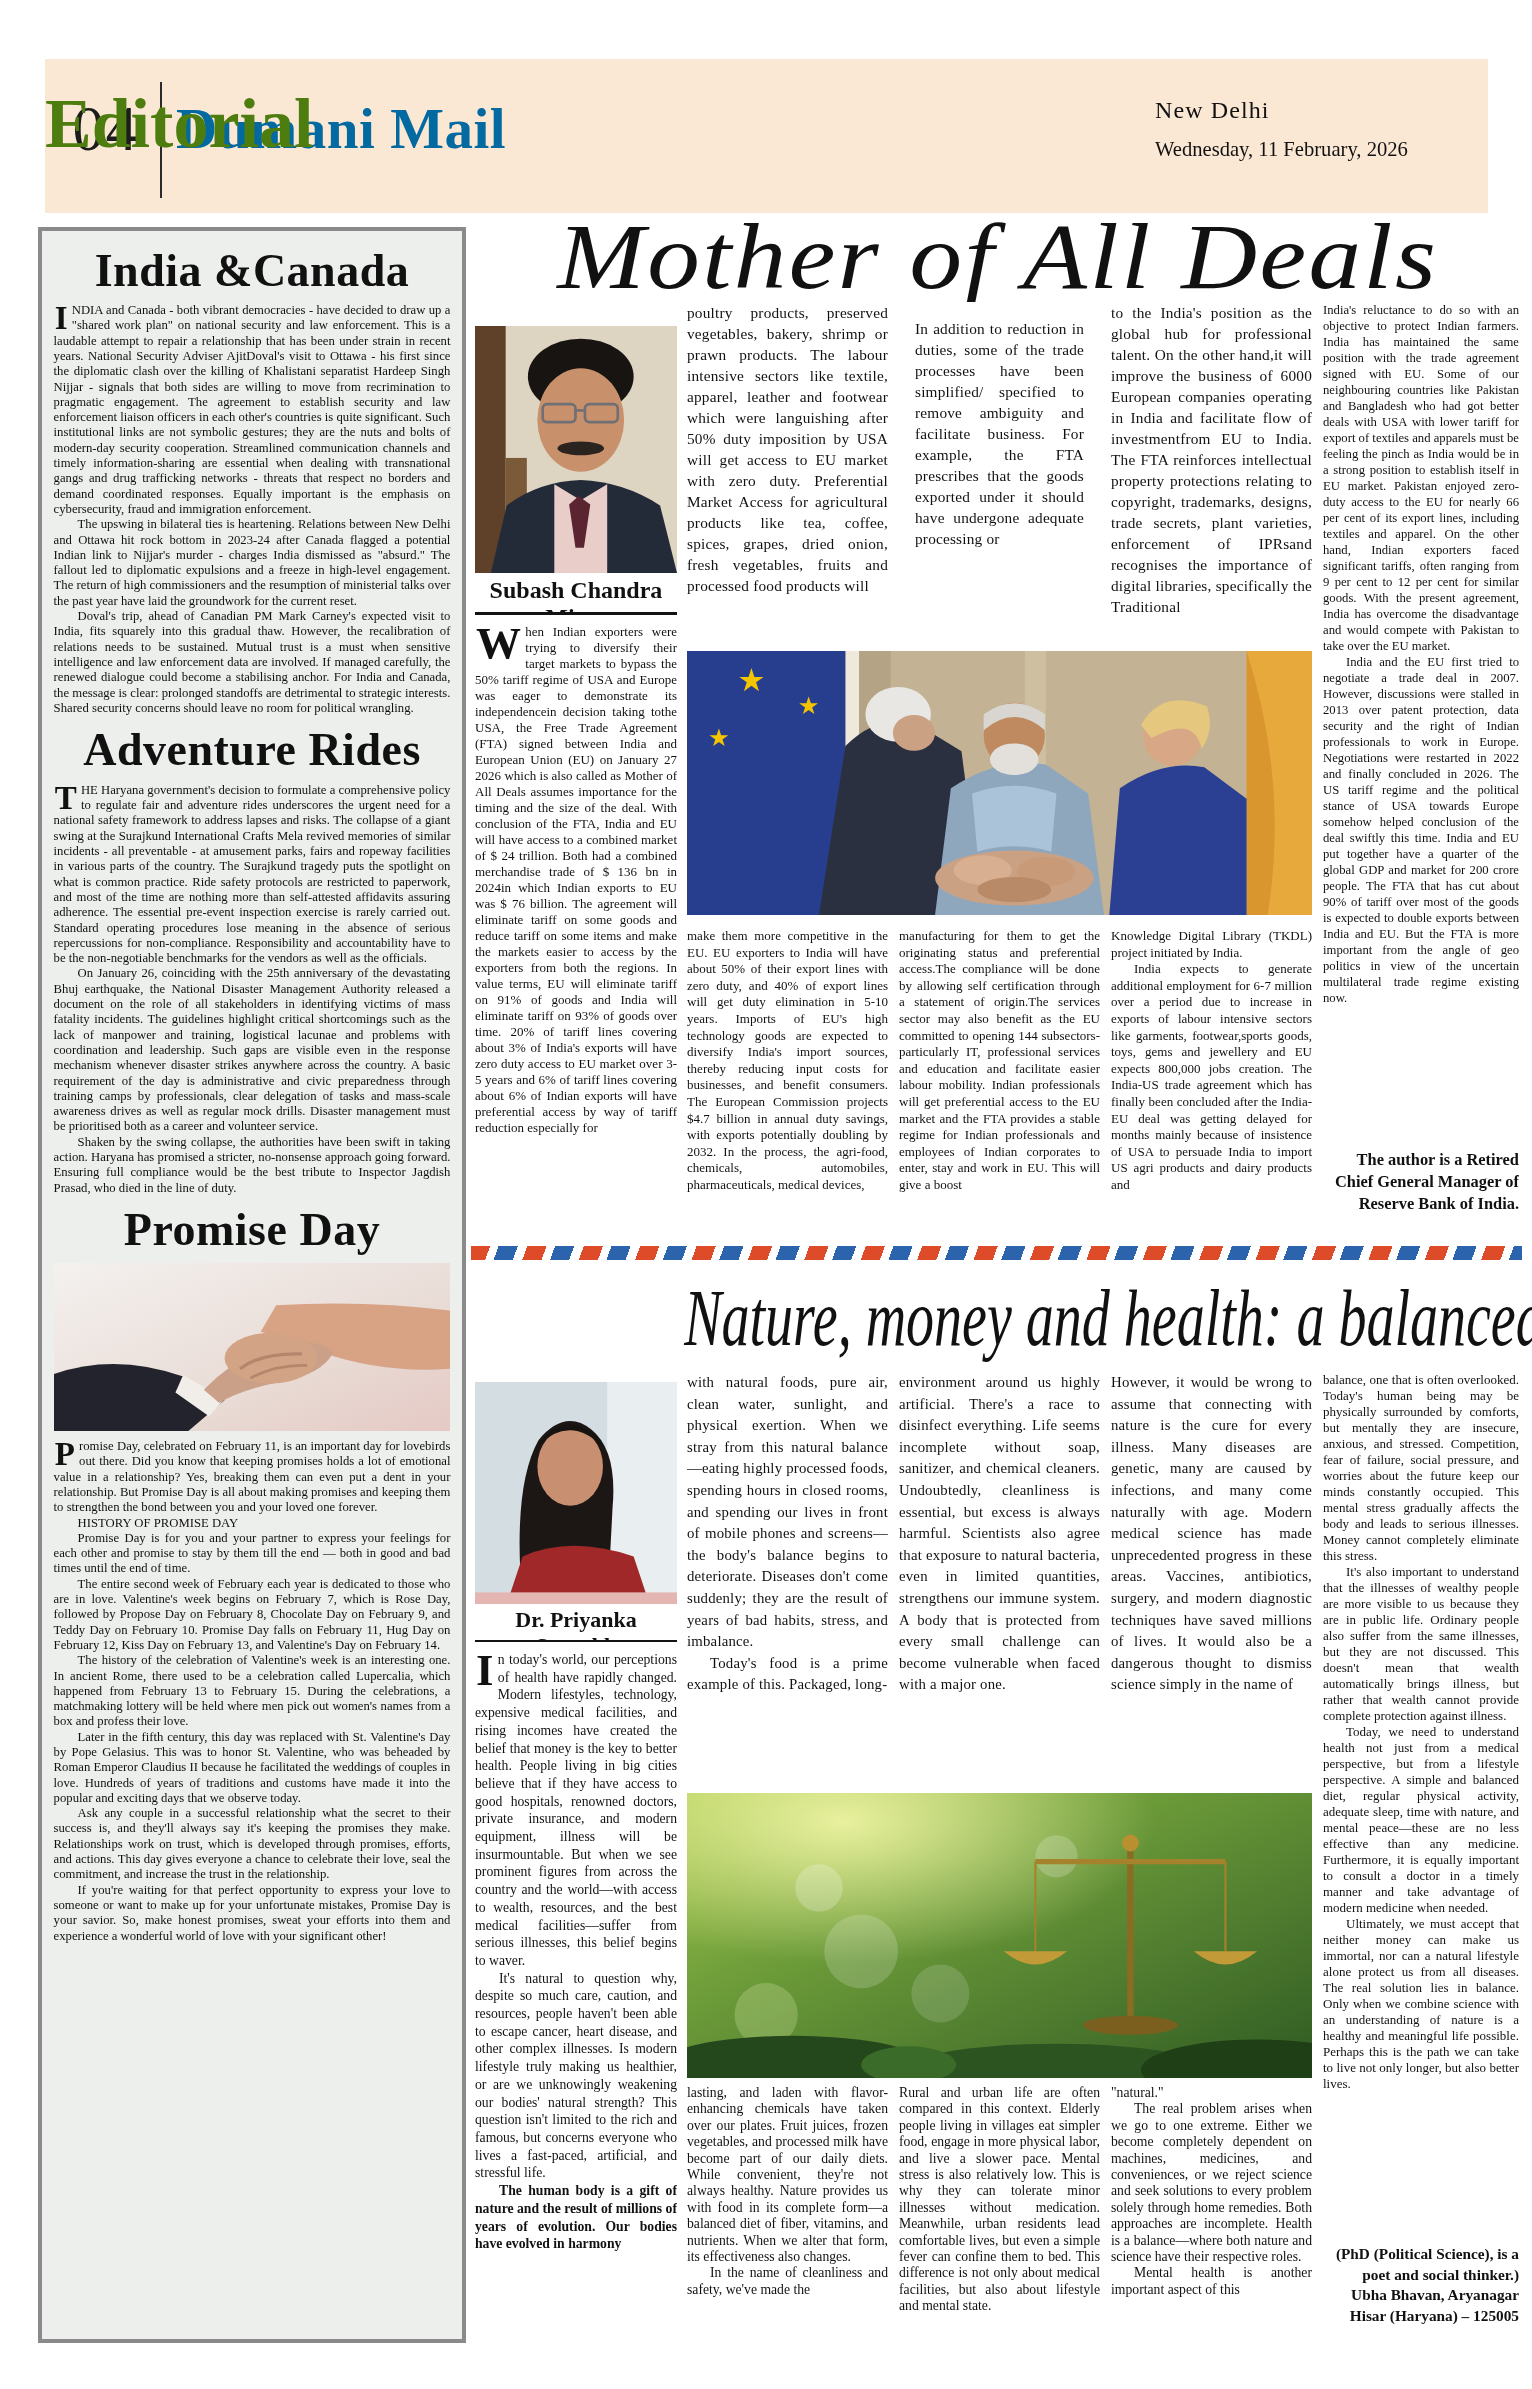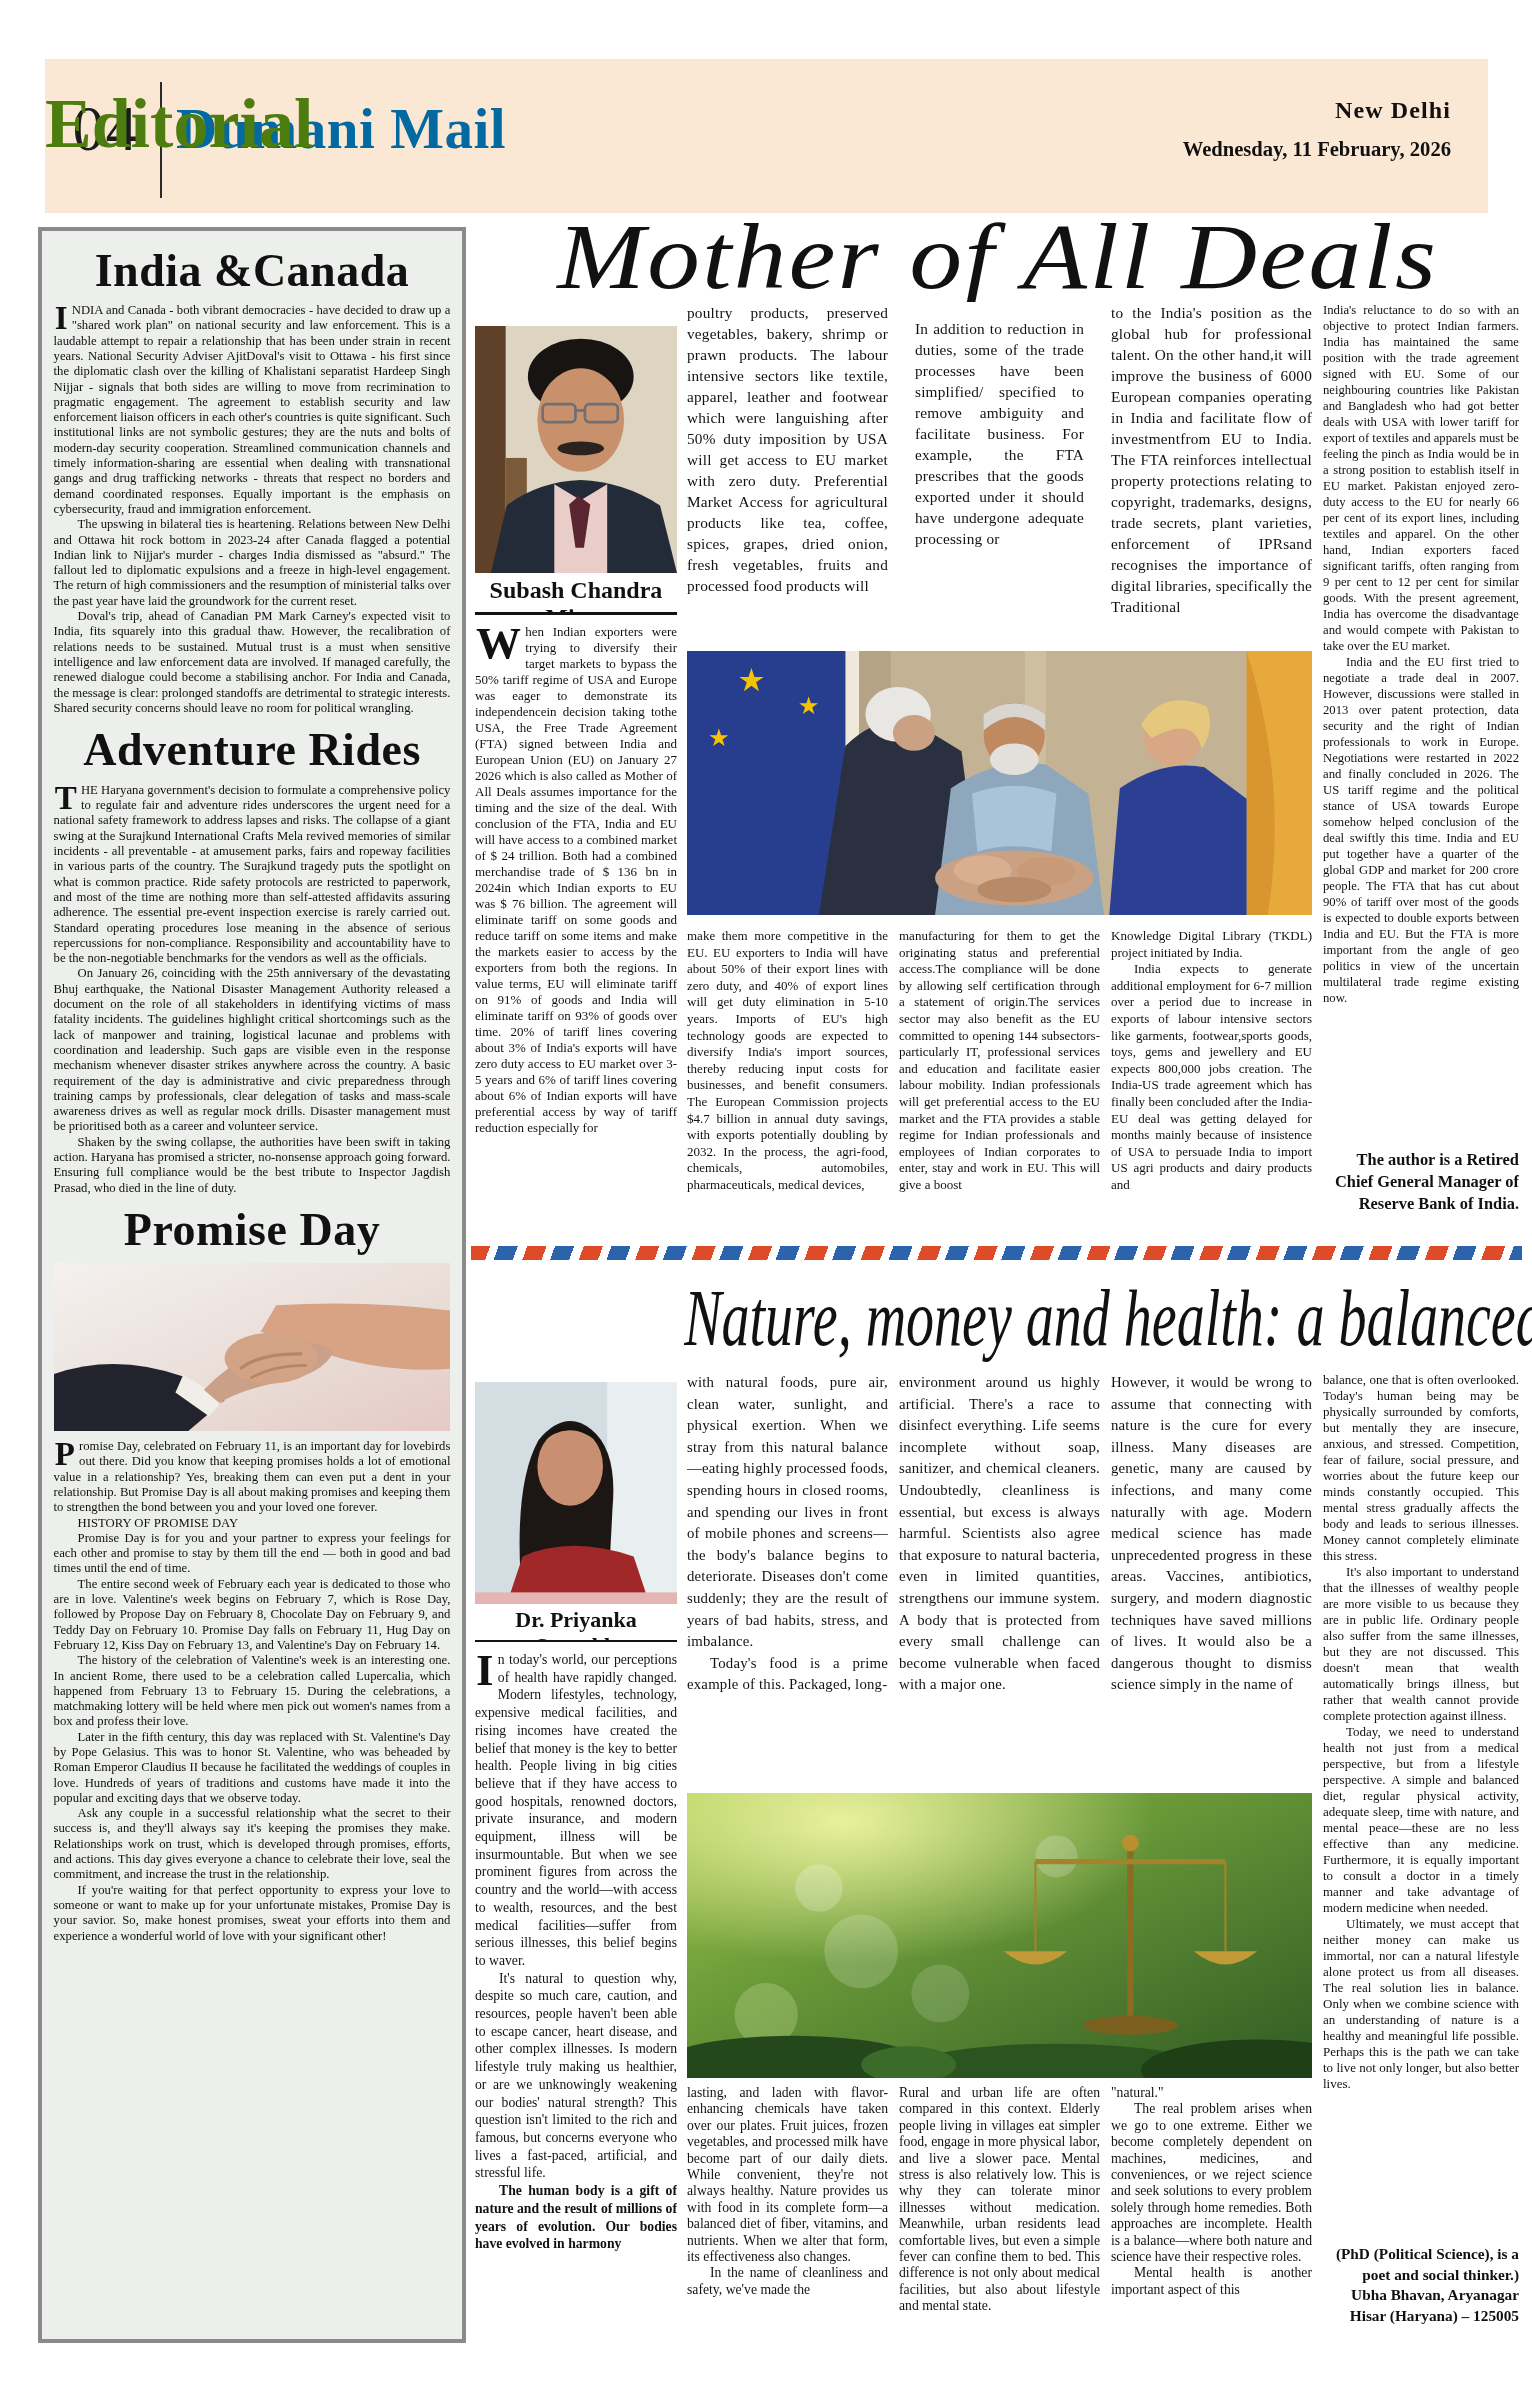--- a/index.html
+++ b/index.html
@@ -5,21 +5,21 @@
   html,body{margin:0;padding:0;background:#ffffff;}
   .page{position:relative;width:1533px;height:2389px;background:#ffffff;overflow:hidden;
         font-family:"Liberation Serif", serif;color:#111;}
 
   
   .header-band{position:absolute;left:45px;top:59px;width:1443px;height:154px;background:#fbe8d4;}
   .page-num{position:absolute;left:27.4px;top:33px;font-size:64px;font-weight:normal;color:#1c1c1c;letter-spacing:1.1px;}
   .mast-divider{position:absolute;left:115px;top:23px;width:1.6px;height:116px;background:#2a2a2a;}
   .masthead{position:absolute;left:131px;top:37px;font-size:57px;font-weight:bold;color:#0369a1;letter-spacing:0.5px;}
   .section-title{position:absolute;left:0;right:0;top:25px;text-align:left;font-size:70px;font-weight:bold;color:#4d7c0f;}
-  .dateline{position:absolute;right:37px;top:38px;width:296px;text-align:right;font-weight:bold;}
+  .dateline{position:absolute;right:37px;top:38px;width:296px;text-align:left;font-weight:normal;}
   .dateline .city{font-size:24px;letter-spacing:1.1px;}
   .dateline .date{font-size:20.6px;margin-top:13.7px;}
 
   
   .left-box{position:absolute;left:38px;top:227px;width:428px;height:2116px;box-sizing:border-box;
             background:#edefec;border:4.2px solid #8a8a8a;padding:5.3px 11.6px;overflow:hidden;}
   .box-headline{margin:8.4px 0 7.4px 0;text-align:center;font-size:46px;font-weight:bold;letter-spacing:0.5px;line-height:51px;}
   .box-article p{margin:0;font-size:12.7px;line-height:15.3px;text-align:justify;}
   .lead-para{text-indent:0;}
   .paras-all p{text-indent:24px;}

